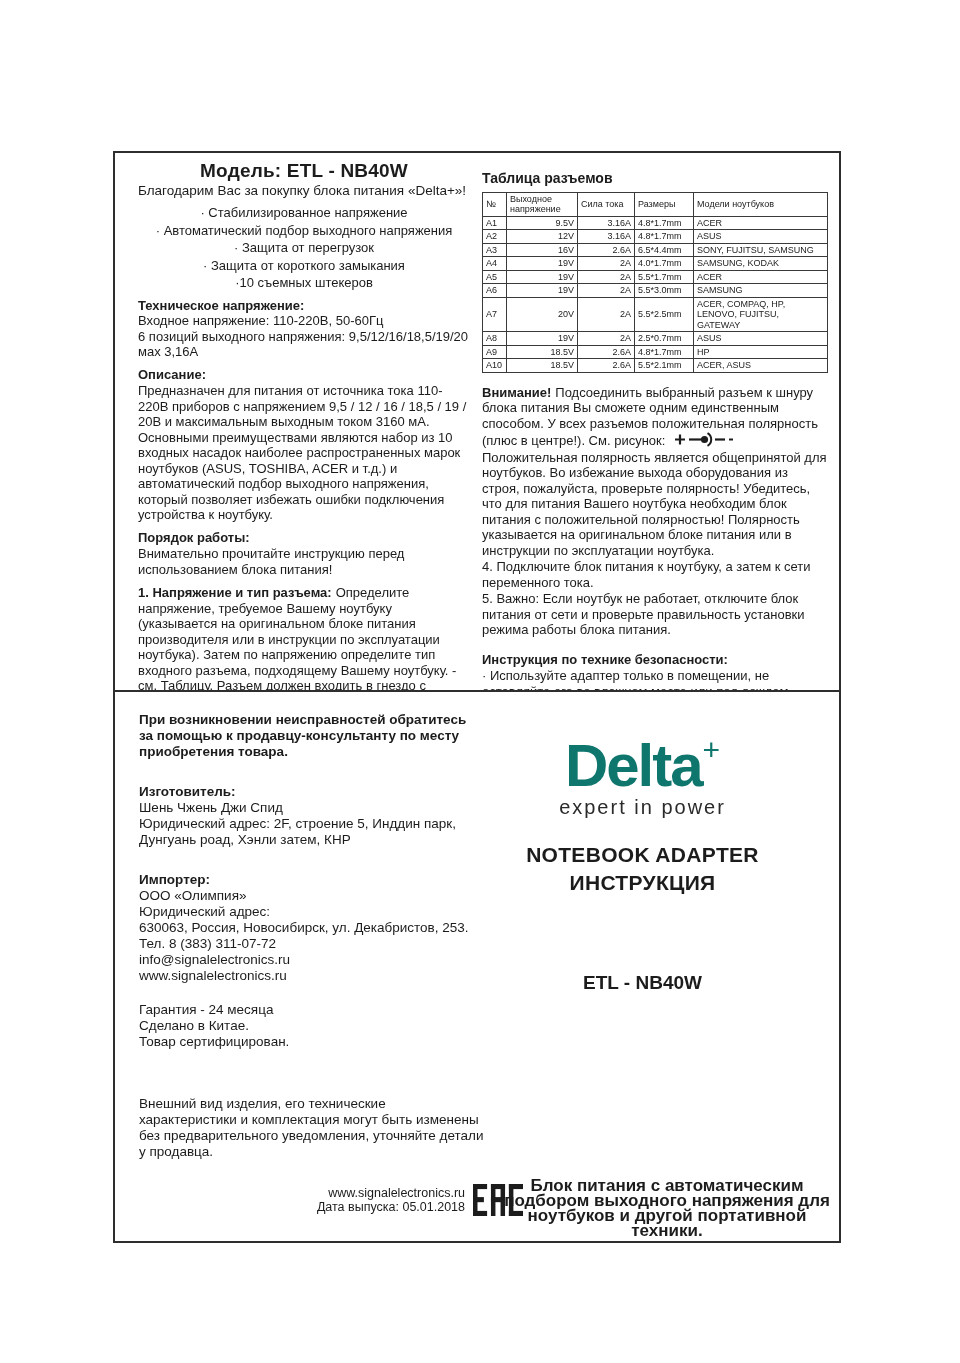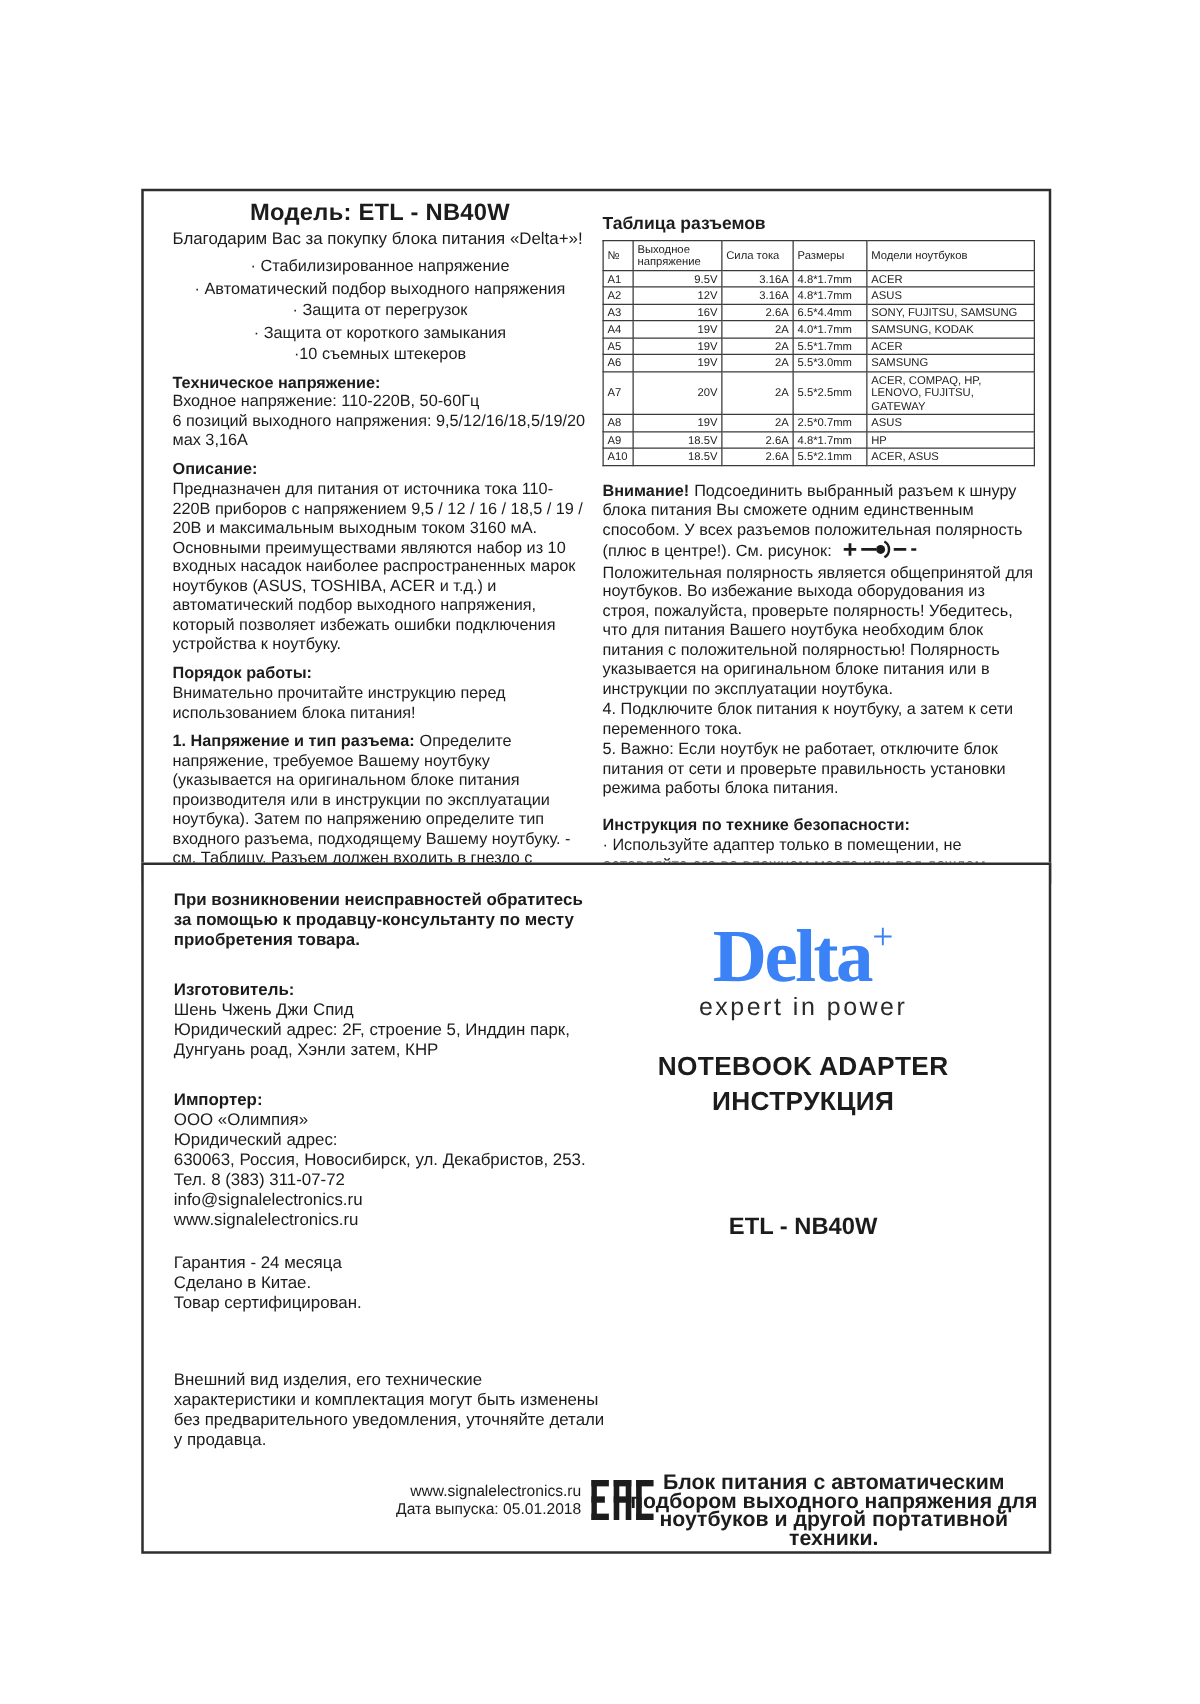--- a/index.html
+++ b/index.html
@@ -54,21 +54,21 @@
   .bottom-cols { display:flex; height:100%; }
   .b-left { width:365px; padding:20px 0 0 24px; font-size:13.5px; line-height:16px; box-sizing:border-box; }
   .b-right { flex:1; text-align:center; padding-top:30px; padding-right:34px; }
 
   .support-note { font-weight:bold; margin-bottom:14px; }
   .b-heading { font-weight:bold; margin-top:24px; }
   .addr-line { }
   .warranty { margin-top:18px; }
   .disclaimer { margin-top:46px; width:345px; }
 
-  .brand-logo { font-size:60px; font-weight:bold; letter-spacing:-2px; line-height:56px; color:#3b82f6;font-family:Liberation Serif, serif; }
+  .brand-logo { font-size:60px; font-weight:bold; letter-spacing:-2px; line-height:56px; color:#0f766e; }
   .brand-plus { font-size:30px; font-weight:normal; vertical-align:26px; letter-spacing:0; margin-left:1px; }
   .brand-tagline { font-size:20px; letter-spacing:2px; color:#2a2a2a; margin-top:2px; }
   .product-title { font-size:21px; font-weight:bold; margin-top:4px; letter-spacing:0.3px; }
   .product-title.first { margin-top:24px; }
   .model-block { margin-top:76px; font-size:19px; font-weight:bold; line-height:24px; }
 
   .footer-left {
     position:absolute; left:80px; top:492px; display:flex; align-items:center;
   }
   .footer-contact { text-align:right; font-size:12.5px; line-height:14.5px; width:270px; }

